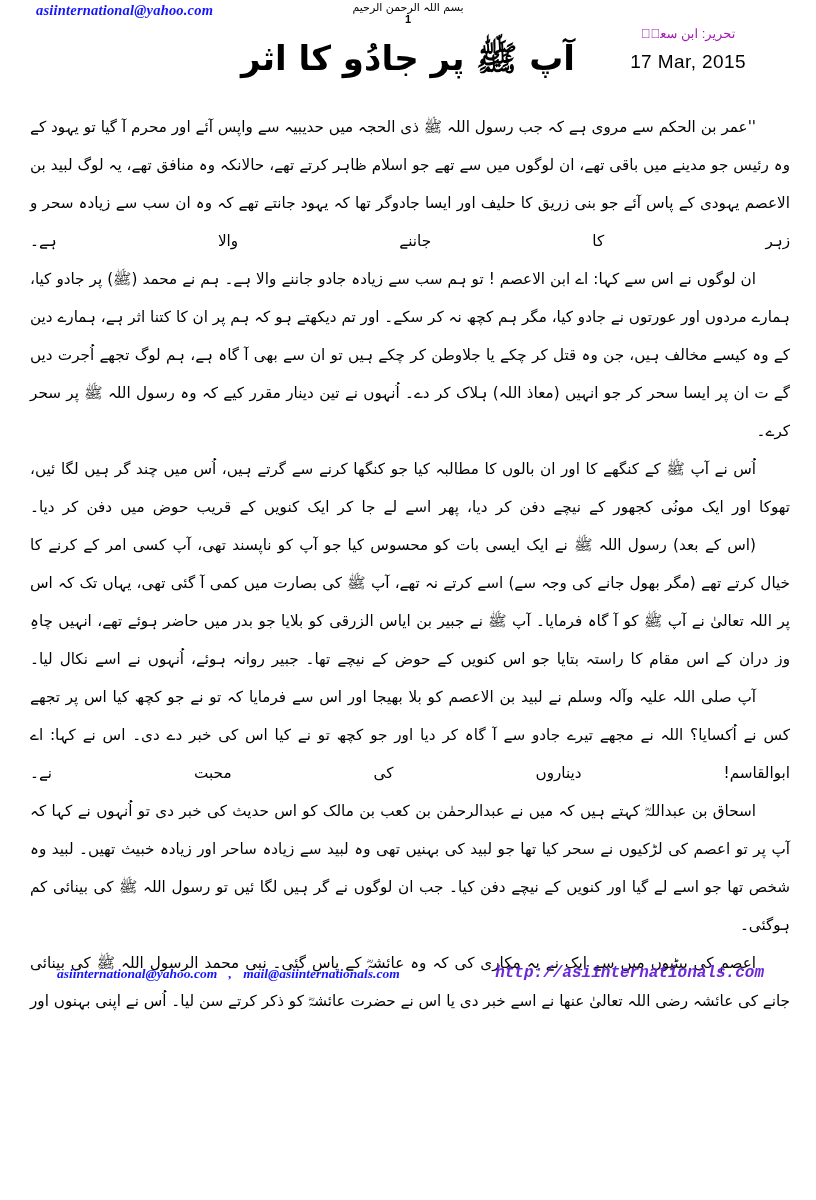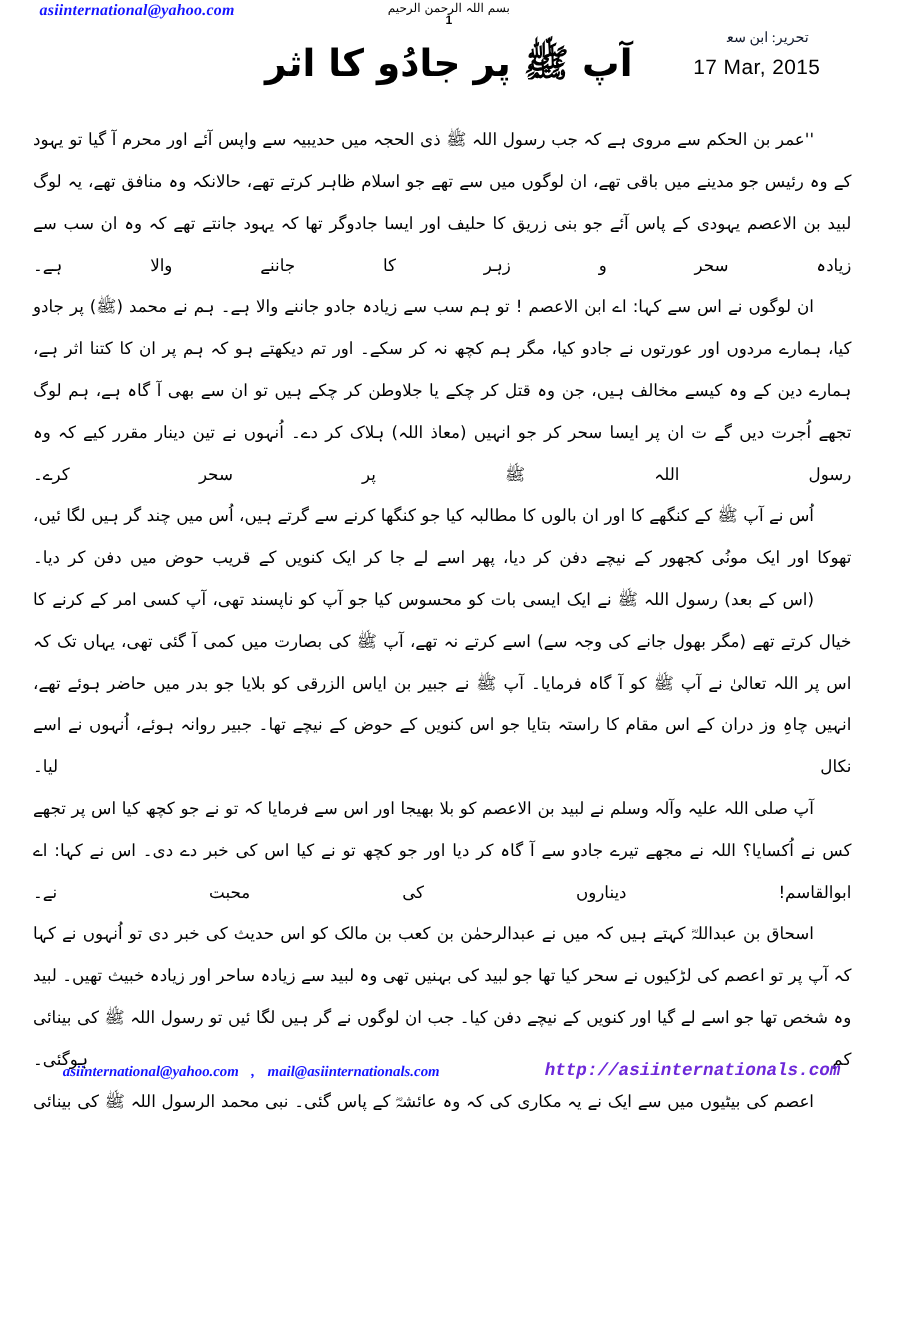--- a/index.html
+++ b/index.html
@@ -59,23 +59,23 @@
   .hdr-right {
     position: absolute;
     right: 38px;
     top: 26px;
     text-align: center;
     width: 180px;
   }
   .hdr-author {
     display: block;
     direction: rtl;
-    font-family: Liberation Serif, serif;
+    font-family: Liberation Sans, sans-serif;
     font-size: 13px;
-    color: #0f172a;
+    color: #a21caf;
     line-height: 1.3;
     white-space: nowrap;
   }
   .hdr-date {
     display: block;
     font-family: "Liberation Sans", "DejaVu Sans", sans-serif;
     font-size: 19px;
     color: #000;
     margin-top: 8px;
     letter-spacing: .4px;
@@ -103,21 +103,21 @@
     top: 108px;
     direction: rtl;
     text-align: justify;
     text-align-last: justify;
     font-family: "DejaVu Sans", "Liberation Sans", sans-serif;
     font-size: 15.2px;
     line-height: 38px;
     color: #000;
   }
   .para {
-    margin: 0 16px 0 0;
+    margin: 0 0 0 0;
     text-indent: 34px;
     text-align: justify;
     text-align-last: justify;
   }
   .para.centered {
     text-align: center;
     text-align-last: center;
     text-indent: 0;
   }
 

